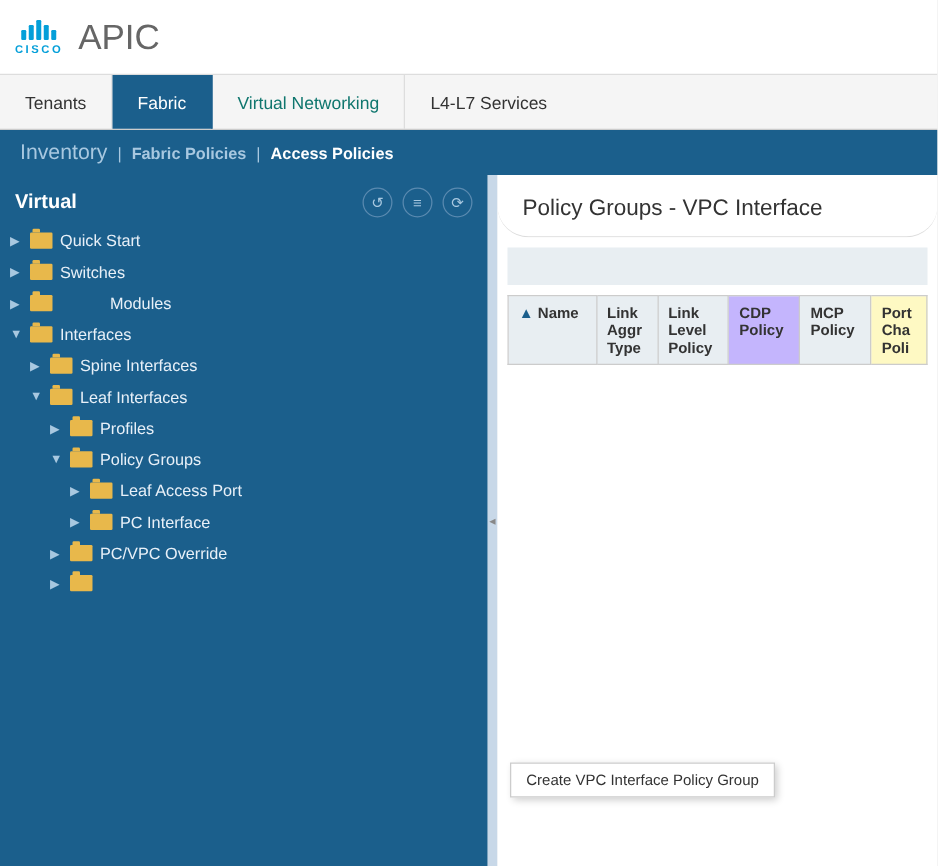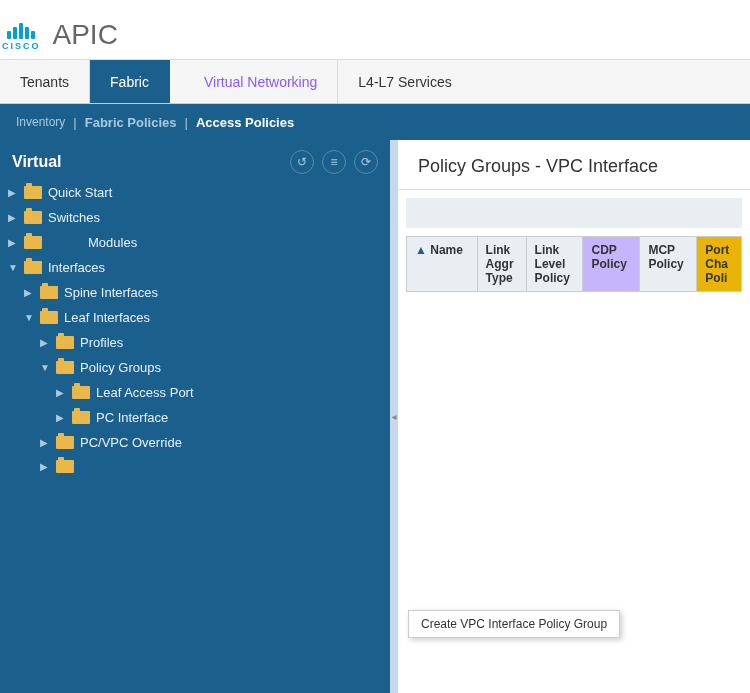--- a/index.html
+++ b/index.html
@@ -1,43 +1,43 @@
 <!DOCTYPE html>
 <html><head>
   <meta charset="utf-8">
   <style>
     * { margin: 0; padding: 0; box-sizing: border-box; }
     body { font-family: Arial, Helvetica, sans-serif; font-size: 13px; background: #f0f0f0; width: 750px; height: 693px; overflow: hidden; }
   </style>
 </head>
 <body>
 
-<div style="background:#fff; display:flex; align-items:flex-end; padding:8px 2px; border-bottom:1px solid #ddd; height:60px;">
+<div style="background:#fff; display:flex; align-items:center; padding:8px 12px; border-bottom:1px solid #ddd; height:60px;">
   <div style="display:flex; flex-direction:column; align-items:center; margin-right:12px;">
     <div style="display:flex; gap:2px; align-items:flex-end; margin-bottom:2px;">
       <div style="width:4px; height:8px; background:#049fd9; border-radius:1px;"></div>
       <div style="width:4px; height:12px; background:#049fd9; border-radius:1px;"></div>
       <div style="width:4px; height:16px; background:#049fd9; border-radius:1px;"></div>
       <div style="width:4px; height:12px; background:#049fd9; border-radius:1px;"></div>
       <div style="width:4px; height:8px; background:#049fd9; border-radius:1px;"></div>
     </div>
     <div style="font-size:9px; font-weight:bold; color:#049fd9; letter-spacing:2px;">CISCO</div>
   </div>
   <div style="font-size:28px; color:#666; font-weight:300;">APIC</div>
 </div>
 
 <div style="background:#f5f5f5; border-bottom:1px solid #ccc; display:flex; align-items:stretch; height:44px;">
   <div style="padding:0 20px; display:flex; align-items:center; font-size:14px; color:#333; cursor:pointer; border-right:1px solid #ddd;">Tenants</div>
   <div style="padding:0 20px; display:flex; align-items:center; font-size:14px; color:#fff; background:#1b5f8c; cursor:pointer; border-right:1px solid #1b5f8c;">Fabric</div>
-  <div style="padding:0 20px; display:flex; align-items:center; font-size:14px; color:#8b5cf6; cursor:pointer; border-right:1px solid #ddd;margin-left:14px;">Virtual Networking</div>
+  <div style="padding:0 20px; display:flex; align-items:center; font-size:14px; color:#0f766e; cursor:pointer; border-right:1px solid #ddd;">Virtual Networking</div>
   <div style="padding:0 20px; display:flex; align-items:center; font-size:14px; color:#333; cursor:pointer;">L4-L7 Services</div>
 </div>
 
 <div style="background:#1b5f8c; display:flex; align-items:center; padding:0 16px; height:36px; gap:8px;">
-  <div style="color:#a8c8e0; font-size:12px; cursor:pointer;">Inventory</div>
+  <div style="color:#a8c8e0; font-size:17px; cursor:pointer;">Inventory</div>
   <div style="color:#a8c8e0;">|</div>
   <div style="color:#a8c8e0; font-size:13px; cursor:pointer; font-weight:bold;">Fabric Policies</div>
   <div style="color:#a8c8e0;">|</div>
   <div style="color:#fff; font-size:13px; cursor:pointer; font-weight:bold;">Access Policies</div>
 </div>
 
 <div style="display:flex; height:calc(693px - 140px); position:relative;">
 
   <div style="background:#1b5f8c; width:390px; min-width:390px; overflow-y:auto; color:#e8f0f8; position:relative;">
 
@@ -147,21 +147,21 @@
     </div>
 
   </div>
 
   <div style="width:8px; background:#c8d8e8; cursor:col-resize; display:flex; align-items:center; justify-content:center; flex-shrink:0;">
     <span style="font-size:10px; color:#888;">◂</span>
   </div>
 
   <div style="flex:1; background:#fff; overflow:auto; position:relative;">
 
-    <div style="padding:16px 20px 12px; border-bottom:1px solid #ddd;">
+    <div style="padding:16px 20px 12px; border-bottom:1px solid #ddd;border-radius:25px;">
       <div style="font-size:18px; color:#333; font-weight:300;">Policy Groups - VPC Interface</div>
     </div>
 
     <div style="background:#e8eef2; height:30px; margin:8px;"></div>
 
     <div style="padding:0 8px 8px;">
       <table style="width:100%; border-collapse:collapse;">
         <thead>
           <tr>
             <th style="background:#e8eef2; padding:6px 8px; text-align:left; font-size:12px; color:#333; border:1px solid #ccc; vertical-align:top;">
@@ -173,21 +173,21 @@
             </th>
             <th style="background:#e8eef2; padding:6px 8px; text-align:left; font-size:12px; color:#333; border:1px solid #ccc; vertical-align:top;">
               <span>Link<br>Level<br>Policy</span>
             </th>
             <th style="background:#c4b5fd; padding:6px 8px; text-align:left; font-size:12px; color:#333; border:1px solid #ccc; vertical-align:top;">
               <span>CDP<br>Policy</span>
             </th>
             <th style="background:#e8eef2; padding:6px 8px; text-align:left; font-size:12px; color:#333; border:1px solid #ccc; vertical-align:top;">
               <span>MCP<br>Policy</span>
             </th>
-            <th style="background:#eab308; padding:6px 8px; text-align:left; font-size:12px; color:#333; border:1px solid #ccc; vertical-align:top;">
+            <th style="background:#fef9c3; padding:6px 8px; text-align:left; font-size:12px; color:#333; border:1px solid #ccc; vertical-align:top;">
               <span>Port<br>Cha<br>Poli</span>
             </th>
           </tr>
         </thead>
         <tbody>
           
         </tbody>
       </table>
     </div>
 

